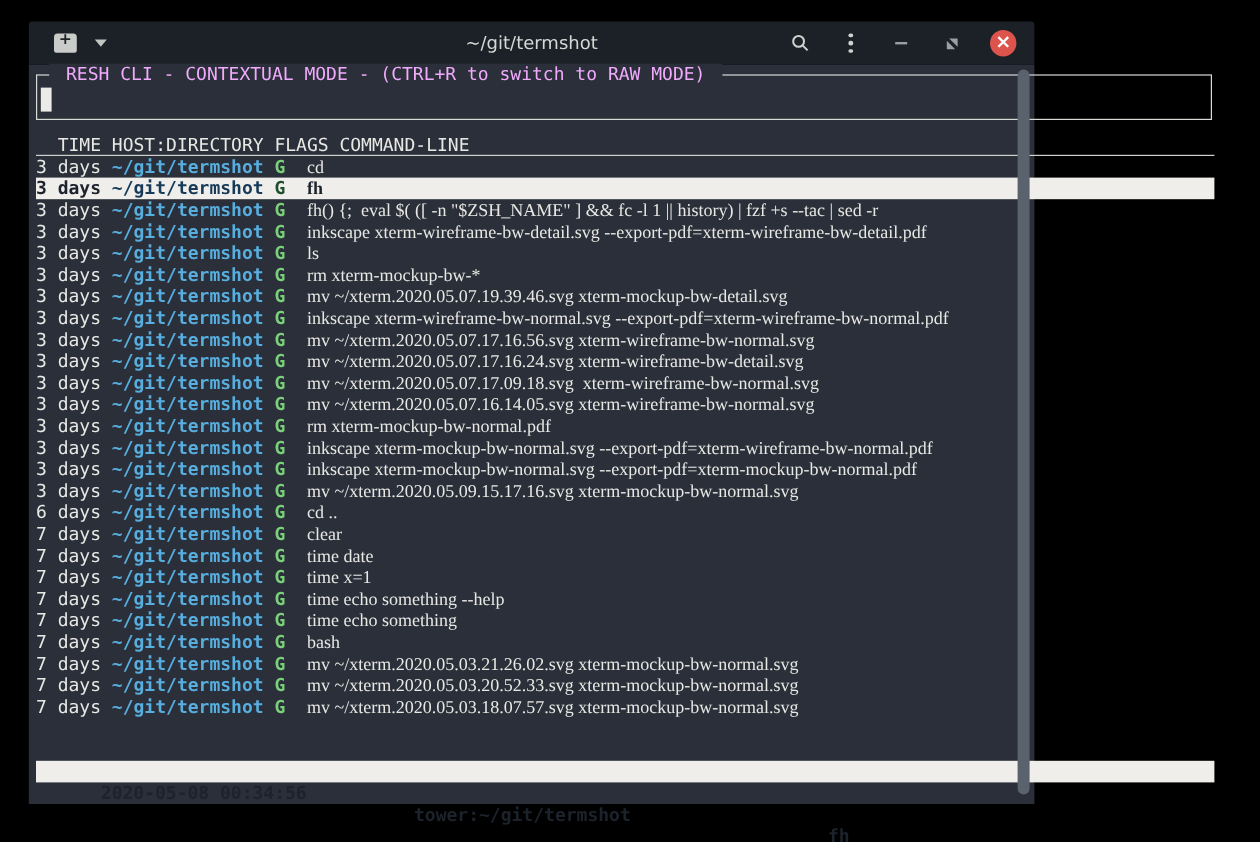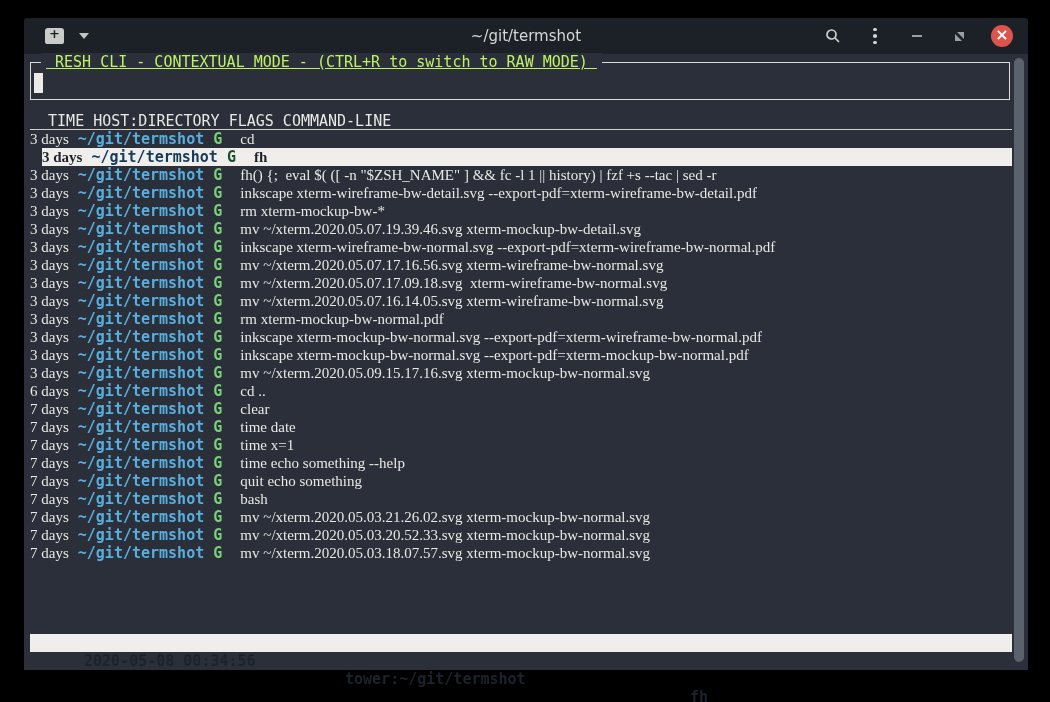--- a/index.html
+++ b/index.html
@@ -1,19 +1,19 @@
 <!DOCTYPE html>
 <html><head>
 <meta charset="utf-8">
 <style>
   * { margin:0; padding:0; box-sizing:border-box; }
   html,body { background:#000; }
   .screen { position:relative; width:1050px; height:702px; background:#000; overflow:hidden; }
 
-  .window { position:absolute; left:24px; top:18px; width:1004px; height:652px; }
+  .window { position:absolute; left:24px; top:18px; width:838px; height:652px; }
 
   
   .titlebar { position:relative; height:36px; background:#1c2127; border-radius:3px 3px 0 0;
               display:flex; align-items:center;
               font-family:"DejaVu Sans", sans-serif; }
   .tb-left { display:flex; align-items:center; gap:15px; padding-left:21px; }
   .newtab-btn { width:19px; height:16px; background:#c9ccc8; border:none; border-radius:3px 3px 2px 2px; position:relative; cursor:default; }
   .newtab-btn::before { content:"+"; position:absolute; left:0; right:0; top:-2px; text-align:center;
                         color:#1c2127; font:bold 13px/16px "DejaVu Sans", sans-serif; }
   .chev { width:0; height:0; border-left:5px solid transparent; border-right:5px solid transparent;
@@ -28,33 +28,33 @@
   .close-btn::before { content:"\00d7"; position:absolute; left:0; right:0; top:-1px;
                        color:#fff; font:bold 16px/22px "DejaVu Sans", sans-serif; text-align:center; }
 
   
   .content { position:absolute; top:36px; left:0; right:0; bottom:0; background:#2a2f39;
              font-family:"DejaVu Sans Mono", monospace; font-size:15px; line-height:18px; color:#e8e8e4; }
 
   .searchbox { position:absolute; left:6px; top:8px; width:980px; height:38px;
                border:1px solid #d9dbd7; }
   .box-title { position:absolute; top:-10px; left:10px; background:#2a2f39; padding:0 5px;
-               color:#bef264; white-space:pre;text-decoration:underline; }
+               color:#f0abfc; white-space:pre; }
   .cursor { position:absolute; left:3px; top:10px; width:9px; height:20px; background:#eceae6; }
 
   .thead { position:absolute; left:6px; top:58px; width:982px; height:18px; white-space:pre;
            border-bottom:1px solid #cfd1cd; overflow:hidden; }
 
   .rows { position:absolute; left:6px; top:76px; width:982px; }
   .row { height:18px; white-space:pre; overflow:hidden; }
-  .row .t { color:#e8e8e4;font-family:Liberation Serif, serif; }
+  .row .t { color:#e8e8e4; }
   .row .h { color:#58aede; font-weight:bold; }
   .row .f { color:#7bd17b; font-weight:bold; }
   .row .c { color:#e8e8e4;font-family:Liberation Serif, serif; }
-  .row.selected { background:#efeeea;margin-left:12px; }
+  .row.selected { background:#efeeea; }
   .row.selected .t, .row.selected .c { color:#1d232c; font-weight:bold; }
   .row.selected .h { color:#173a58; }
   .row.selected .f { color:#1d4d2a; }
 
   .statusbar { position:absolute; left:6px; top:580px; width:982px; height:18px;
                background:#efeeea; color:#1d232c; font-weight:bold; white-space:pre; }
   .statusbar .sb-time { position:absolute; left:9px;margin-left:45px; }
   .statusbar .sb-loc  { position:absolute; left:315px; }
   .statusbar .sb-cmd  { position:absolute; left:660px; }
 
@@ -110,36 +110,38 @@
         <span class="cursor"></span>
       </div>
 
       <div class="thead">  TIME HOST:DIRECTORY FLAGS COMMAND-LINE</div>
 
       <div class="rows">
           <div class="row"><span class="t">3 days</span> <span class="h">~/git/termshot</span> <span class="f">G</span>  <span class="c">cd</span></div>
           <div class="row selected"><span class="t">3 days</span> <span class="h">~/git/termshot</span> <span class="f">G</span>  <span class="c">fh</span></div>
           <div class="row"><span class="t">3 days</span> <span class="h">~/git/termshot</span> <span class="f">G</span>  <span class="c">fh() {;  eval $( ([ -n "$ZSH_NAME" ] &amp;&amp; fc -l 1 || history) | fzf +s --tac | sed -r</span></div>
           <div class="row"><span class="t">3 days</span> <span class="h">~/git/termshot</span> <span class="f">G</span>  <span class="c">inkscape xterm-wireframe-bw-detail.svg --export-pdf=xterm-wireframe-bw-detail.pdf</span></div>
+          <div class="row"><span class="t">3 days</span> <span class="h">~/git/termshot</span> <span class="f">G</span>  <span class="c">ls</span></div>
           <div class="row"><span class="t">3 days</span> <span class="h">~/git/termshot</span> <span class="f">G</span>  <span class="c">rm xterm-mockup-bw-*</span></div>
           <div class="row"><span class="t">3 days</span> <span class="h">~/git/termshot</span> <span class="f">G</span>  <span class="c">mv ~/xterm.2020.05.07.19.39.46.svg xterm-mockup-bw-detail.svg</span></div>
           <div class="row"><span class="t">3 days</span> <span class="h">~/git/termshot</span> <span class="f">G</span>  <span class="c">inkscape xterm-wireframe-bw-normal.svg --export-pdf=xterm-wireframe-bw-normal.pdf</span></div>
           <div class="row"><span class="t">3 days</span> <span class="h">~/git/termshot</span> <span class="f">G</span>  <span class="c">mv ~/xterm.2020.05.07.17.16.56.svg xterm-wireframe-bw-normal.svg</span></div>
+          <div class="row"><span class="t">3 days</span> <span class="h">~/git/termshot</span> <span class="f">G</span>  <span class="c">mv ~/xterm.2020.05.07.17.16.24.svg xterm-wireframe-bw-detail.svg</span></div>
           <div class="row"><span class="t">3 days</span> <span class="h">~/git/termshot</span> <span class="f">G</span>  <span class="c">mv ~/xterm.2020.05.07.17.09.18.svg  xterm-wireframe-bw-normal.svg</span></div>
           <div class="row"><span class="t">3 days</span> <span class="h">~/git/termshot</span> <span class="f">G</span>  <span class="c">mv ~/xterm.2020.05.07.16.14.05.svg xterm-wireframe-bw-normal.svg</span></div>
           <div class="row"><span class="t">3 days</span> <span class="h">~/git/termshot</span> <span class="f">G</span>  <span class="c">rm xterm-mockup-bw-normal.pdf</span></div>
           <div class="row"><span class="t">3 days</span> <span class="h">~/git/termshot</span> <span class="f">G</span>  <span class="c">inkscape xterm-mockup-bw-normal.svg --export-pdf=xterm-wireframe-bw-normal.pdf</span></div>
           <div class="row"><span class="t">3 days</span> <span class="h">~/git/termshot</span> <span class="f">G</span>  <span class="c">inkscape xterm-mockup-bw-normal.svg --export-pdf=xterm-mockup-bw-normal.pdf</span></div>
           <div class="row"><span class="t">3 days</span> <span class="h">~/git/termshot</span> <span class="f">G</span>  <span class="c">mv ~/xterm.2020.05.09.15.17.16.svg xterm-mockup-bw-normal.svg</span></div>
           <div class="row"><span class="t">6 days</span> <span class="h">~/git/termshot</span> <span class="f">G</span>  <span class="c">cd ..</span></div>
           <div class="row"><span class="t">7 days</span> <span class="h">~/git/termshot</span> <span class="f">G</span>  <span class="c">clear</span></div>
           <div class="row"><span class="t">7 days</span> <span class="h">~/git/termshot</span> <span class="f">G</span>  <span class="c">time date</span></div>
           <div class="row"><span class="t">7 days</span> <span class="h">~/git/termshot</span> <span class="f">G</span>  <span class="c">time x=1</span></div>
           <div class="row"><span class="t">7 days</span> <span class="h">~/git/termshot</span> <span class="f">G</span>  <span class="c">time echo something --help</span></div>
-          <div class="row"><span class="t">7 days</span> <span class="h">~/git/termshot</span> <span class="f">G</span>  <span class="c">quit echo something</span></div>
+          <div class="row"><span class="t">7 days</span> <span class="h">~/git/termshot</span> <span class="f">G</span>  <span class="c">time echo something</span></div>
           <div class="row"><span class="t">7 days</span> <span class="h">~/git/termshot</span> <span class="f">G</span>  <span class="c">bash</span></div>
           <div class="row"><span class="t">7 days</span> <span class="h">~/git/termshot</span> <span class="f">G</span>  <span class="c">mv ~/xterm.2020.05.03.21.26.02.svg xterm-mockup-bw-normal.svg</span></div>
           <div class="row"><span class="t">7 days</span> <span class="h">~/git/termshot</span> <span class="f">G</span>  <span class="c">mv ~/xterm.2020.05.03.20.52.33.svg xterm-mockup-bw-normal.svg</span></div>
           <div class="row"><span class="t">7 days</span> <span class="h">~/git/termshot</span> <span class="f">G</span>  <span class="c">mv ~/xterm.2020.05.03.18.07.57.svg xterm-mockup-bw-normal.svg</span></div>
         </div>
 
       <div class="statusbar">
         <span class="sb-time">2020-05-08 00:34:56</span>
         <span class="sb-loc">tower:~/git/termshot</span>
         <span class="sb-cmd">fh</span>

